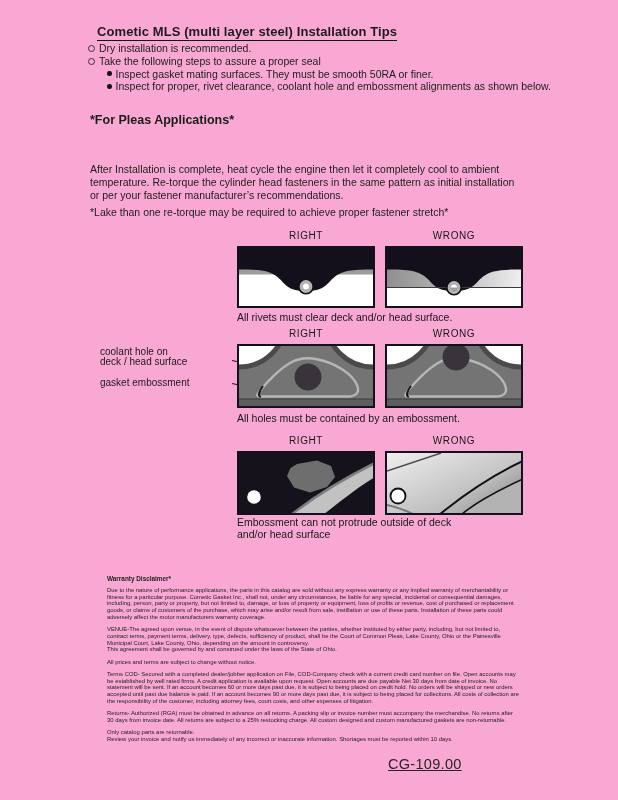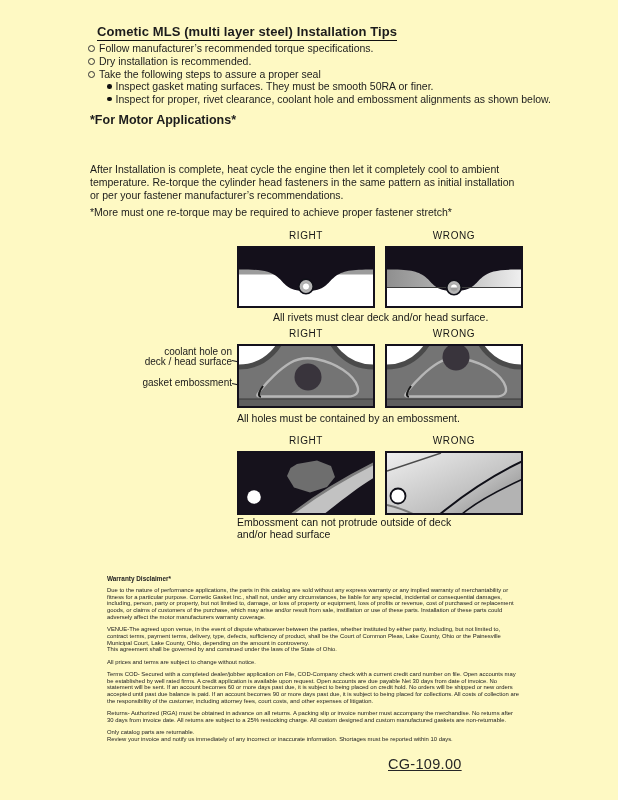--- a/index.html
+++ b/index.html
@@ -1,73 +1,69 @@
 <!DOCTYPE html>
 <html><head>
 <meta charset="utf-8">
 <style>
   html,body{margin:0;padding:0;background:#fff;}
-  .page{position:relative;width:618px;height:800px;background:#fef9c3;
+  .page{position:relative;width:618px;height:800px;background:#f9a8d4;
         font-family:"Liberation Sans","DejaVu Sans",sans-serif;color:#1c1c1c;overflow:hidden;}
   .abs{position:absolute;}
   .title{left:97px;top:24px;font-size:13px;font-weight:bold;
          border-bottom:1.6px solid #111;padding-bottom:1px;letter-spacing:.1px;}
   .tips{left:88px;top:43px;width:470px;font-size:10.5px;}
   .tip-row{display:flex;align-items:flex-start;margin-bottom:2.2px;line-height:10.6px;}
   .tip-row.sub{margin-left:17px;}
   .cb{width:5px;height:5px;border:1px solid #333;border-radius:50%;margin:2px 4px 0 0;flex:none;}
   .db{width:4.6px;height:4.6px;background:#111;border-radius:50%;margin:2.6px 4px 0 2px;flex:none;}
   .h2{font-size:12.5px;font-weight:bold;}
   .body-p{font-size:10.5px;line-height:12.9px;white-space:pre-line;width:470px;}
   .rw-label{width:138px;text-align:center;font-size:10px;letter-spacing:.6px;color:#171717;}
   .dg{width:138px;height:62px;display:block;}
   .dg2{width:138px;height:64px;display:block;}
   .caption{font-size:10.5px;line-height:12px;white-space:pre-line;color:#171717;}
-  .pointer-label{width:132px;text-align:right;font-size:10px;line-height:10.4px;color:#1a1a1a;}
+  .pointer-label{width:132px;text-align:left;font-size:10px;line-height:10.4px;color:#1a1a1a;}
   .warranty{left:107px;top:575px;width:414px;color:#222;}
   .warranty h3{margin:0 0 5px 0;font-size:6.4px;font-weight:bold;}
   .warranty p{margin:0 0 5.6px 0;font-size:5.9px;line-height:6.7px;white-space:pre-line;}
   .page-code{left:388px;top:756px;font-size:14.5px;color:#262626;letter-spacing:.3px;text-decoration:underline;}
   svg{overflow:visible;}
 </style>
 </head>
 <body>
 
 <div class="page">
 
   <div class="abs title">Cometic MLS (multi layer steel) Installation Tips</div>
 
   <div class="abs tips">
     <div class="tip-row">
       <span class="cb"></span>
-      <span>Follow manufacturer’s recommended torque specifications.</span>
-    </div>
-    <div class="tip-row">
-      <span class="cb"></span>
       <span>Dry installation is recommended.</span>
     </div>
     <div class="tip-row">
       <span class="cb"></span>
       <span>Take the following steps to assure a proper seal</span>
     </div>
     <div class="tip-row sub">
       <span class="db"></span>
       <span>Inspect gasket mating surfaces.  They must be smooth 50RA or finer.</span>
     </div>
     <div class="tip-row sub">
       <span class="db"></span>
       <span>Inspect for proper, rivet clearance, coolant hole and embossment alignments as shown below.</span>
     </div>
   </div>
 
-  <div class="abs h2" style="left:90px;top:113px;">*For Motor Applications*</div>
+  <div class="abs h2" style="left:90px;top:113px;">*For Pleas Applications*</div>
   <div class="abs body-p" style="left:90px;top:163px;">After Installation is complete, heat cycle the engine then let it completely cool to ambient
 temperature. Re-torque the cylinder head fasteners in the same pattern as initial installation
 or per your fastener manufacturer’s recommendations.</div>
-  <div class="abs body-p" style="left:90px;top:206px;">*More must one re-torque may be required to achieve proper fastener stretch*</div>
+  <div class="abs body-p" style="left:90px;top:206px;">*Lake than one re-torque may be required to achieve proper fastener stretch*</div>
 
   <div class="abs rw-label" style="left:237px;top:230px;">RIGHT</div>
   <div class="abs rw-label" style="left:385px;top:230px;">WRONG</div>
 
   <svg class="abs dg" style="left:237px;top:246px;" viewBox="0 0 138 62">
     <rect x="1" y="1" width="136" height="60" fill="#fff" stroke="#14111c" stroke-width="2"></rect>
     <rect x="2" y="23" width="134" height="5.5" fill="#9c9c9c"></rect>
     <path d="M2,2 H136 V23.5 C114,23.5 106,24.5 97.5,31 C90,37 88.5,45 69,45 C49.5,45 48,37 40.5,31 C32,24.5 24,23.5 2,23.5 Z" fill="#14101b"></path>
     <circle cx="69" cy="40.5" r="7.2" fill="#b5b5b5" stroke="#101018" stroke-width="1.6"></circle>
     <circle cx="69" cy="40.5" r="3.6" fill="#fff" stroke="#8a8a8a" stroke-width="0.6"></circle>
@@ -83,21 +79,21 @@
     </defs>
     <rect x="1" y="1" width="136" height="60" fill="#fff" stroke="#14111c" stroke-width="2"></rect>
     <rect x="2" y="22" width="134" height="19.5" fill="url(#w1g)"></rect>
     <path d="M2,2 H136 V23.5 C114,23.5 106,24.5 97.5,31 C90,37 88.5,45 69,45 C49.5,45 48,37 40.5,31 C32,24.5 24,23.5 2,23.5 Z" fill="#14101b"></path>
     <line x1="2" y1="41.5" x2="136" y2="41.5" stroke="#3c3c3c" stroke-width="1"></line>
     <circle cx="69" cy="41.5" r="7.2" fill="#b5b5b5" stroke="#101018" stroke-width="1.6"></circle>
     <circle cx="69" cy="41.5" r="3.6" fill="#fff" stroke="#8a8a8a" stroke-width="0.6"></circle>
     <path d="M65.4,41.5 a3.6,3.6 0 0 0 7.2,0 Z" fill="#9d9d9d"></path>
   </svg>
 
-  <div class="abs caption" style="left:237px;top:311px;margin-left:36px;">All rivets must clear deck and/or head surface.</div>
+  <div class="abs caption" style="left:237px;top:311px;">All rivets must clear deck and/or head surface.</div>
 
   <div class="abs rw-label" style="left:237px;top:328px;">RIGHT</div>
   <div class="abs rw-label" style="left:385px;top:328px;">WRONG</div>
 
   <div class="abs pointer-label" style="left:100px;top:347px;">
     <div>coolant hole on</div>
     <div>deck / head surface</div>
   </div>
   <div class="abs pointer-label" style="left:100px;top:378px;">gasket embossment</div>
 

